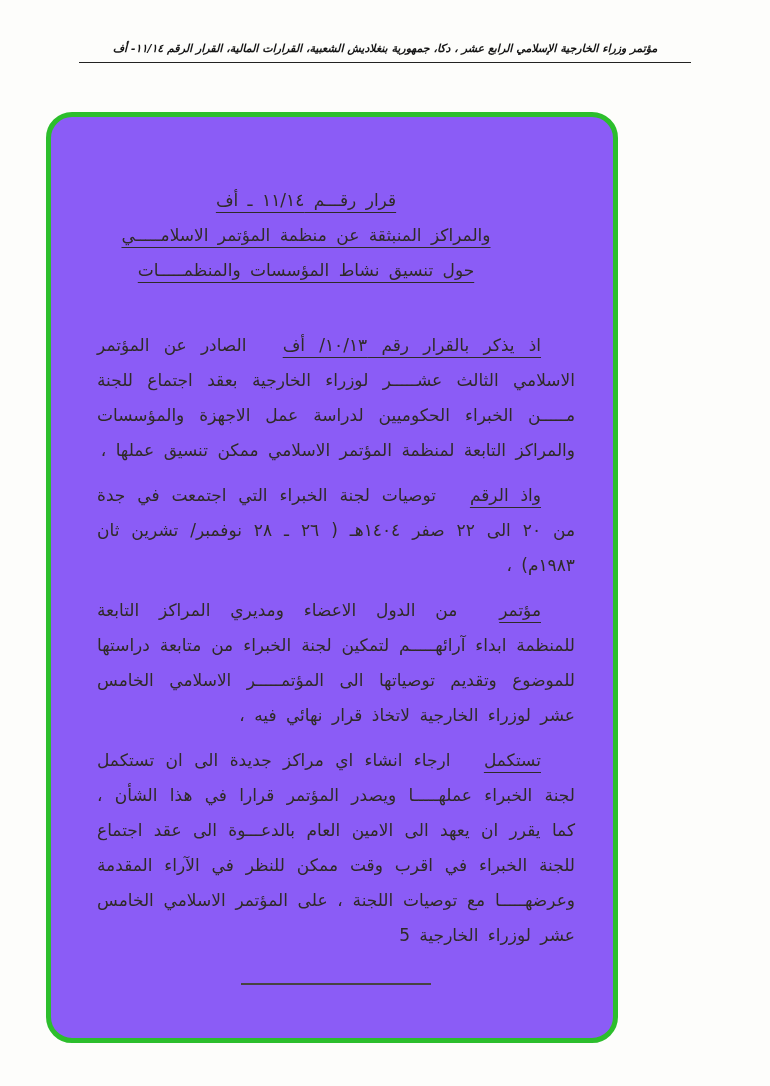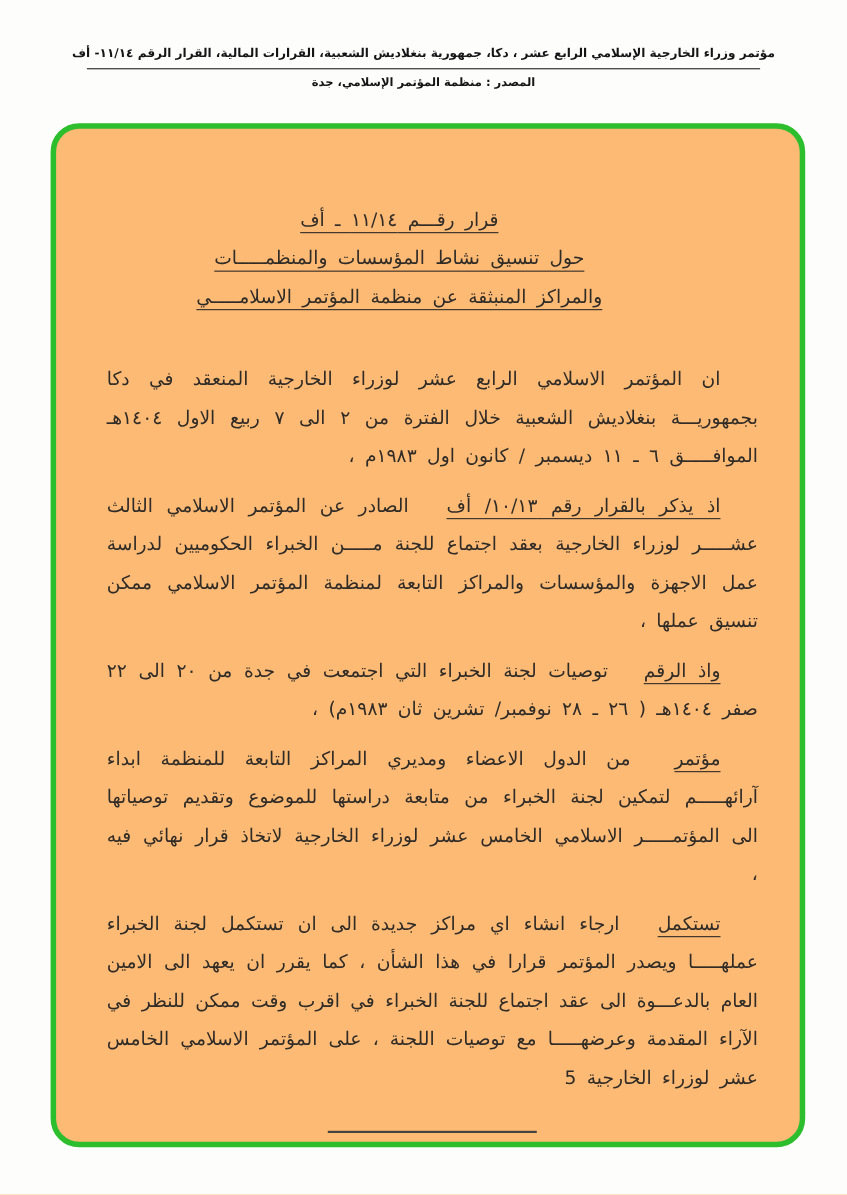--- a/index.html
+++ b/index.html
@@ -19,41 +19,42 @@
     position: absolute;
     top: 42px; left: 20px; right: 20px;
     text-align: center;
     direction: rtl;
   }
   .citation {
     font-size: 11px;
     font-weight: bold;
     color: #151515;
     white-space: nowrap;
+    font-style: italic;
   }
   .header-rule {
     width: 612px;
     margin: 7px auto 6px;
     border-top: 1.6px solid #222;
     height: 0;
   }
   .source {
     font-size: 10.5px;
     font-weight: bold;
     color: #151515;
   }
 
   
   .frame {
     position: absolute;
     left: 46px; top: 112px;
-    width: 686px; height: 931px;
+    width: 572px; height: 931px;
     border: 5px solid var(--frame_border, #2cbe2c);
     border-radius: 26px;
-    background: #fdba74;
+    background: #8b5cf6;
   }
 
   
   .doc {
     position: absolute;
     inset: 0;
     padding: 66px 38px 0 46px;
     direction: rtl;
     font-size: 17px;
     line-height: 35px;
@@ -91,35 +92,31 @@
     border-top: 2px solid #474440;
     height: 0;
   }
 </style>
 </head>
 <body>
 
 <div class="top-header">
   <div class="citation">مؤتمر وزراء الخارجية الإسلامي الرابع عشر ، دكا، جمهورية بنغلاديش الشعبية، القرارات المالية، القرار الرقم ١١/١٤- أف</div>
   <div class="header-rule"></div>
-  <div class="source">المصدر :  منظمة المؤتمر الإسلامي، جدة</div>
 </div>
 
 <div class="frame">
   <div class="doc">
 
     <div class="title">
       <div class="title-line">قرار رقـــم ١١/١٤ ـ أف</div>
+      <div class="title-line">والمراكز المنبثقة عن منظمة المؤتمر الاسلامـــــي</div>
       <div class="title-line">حول تنسيق نشاط المؤسسات والمنظمـــــات</div>
-      <div class="title-line">والمراكز المنبثقة عن منظمة المؤتمر الاسلامـــــي</div>
     </div>
 
-    <p class="para">
-      <span>ان المؤتمر الاسلامي الرابع عشر لوزراء الخارجية المنعقد في دكا بجمهوريـــة بنغلاديش الشعبية خلال الفترة من ٢ الى ٧ ربيع الاول ١٤٠٤هـ الموافـــــق ٦ ـ ١١ ديسمبر / كانون اول ١٩٨٣م ،</span>
-    </p>
 
     <p class="para">
       <span class="lead">اذ يذكر بالقرار رقم ١٠/١٣/ أف</span>
       <span>الصادر عن المؤتمر الاسلامي الثالث عشـــــر لوزراء الخارجية بعقد اجتماع للجنة مـــــن الخبراء الحكوميين لدراسة عمل الاجهزة والمؤسسات والمراكز التابعة لمنظمة المؤتمر الاسلامي ممكن تنسيق عملها ،</span>
     </p>
 
     <p class="para">
       <span class="lead">واذ الرقم</span>
       <span>توصيات لجنة الخبراء التي اجتمعت في جدة من ٢٠ الى ٢٢ صفر ١٤٠٤هـ ( ٢٦ ـ ٢٨ نوفمبر/ تشرين ثان ١٩٨٣م) ،</span>
     </p>

